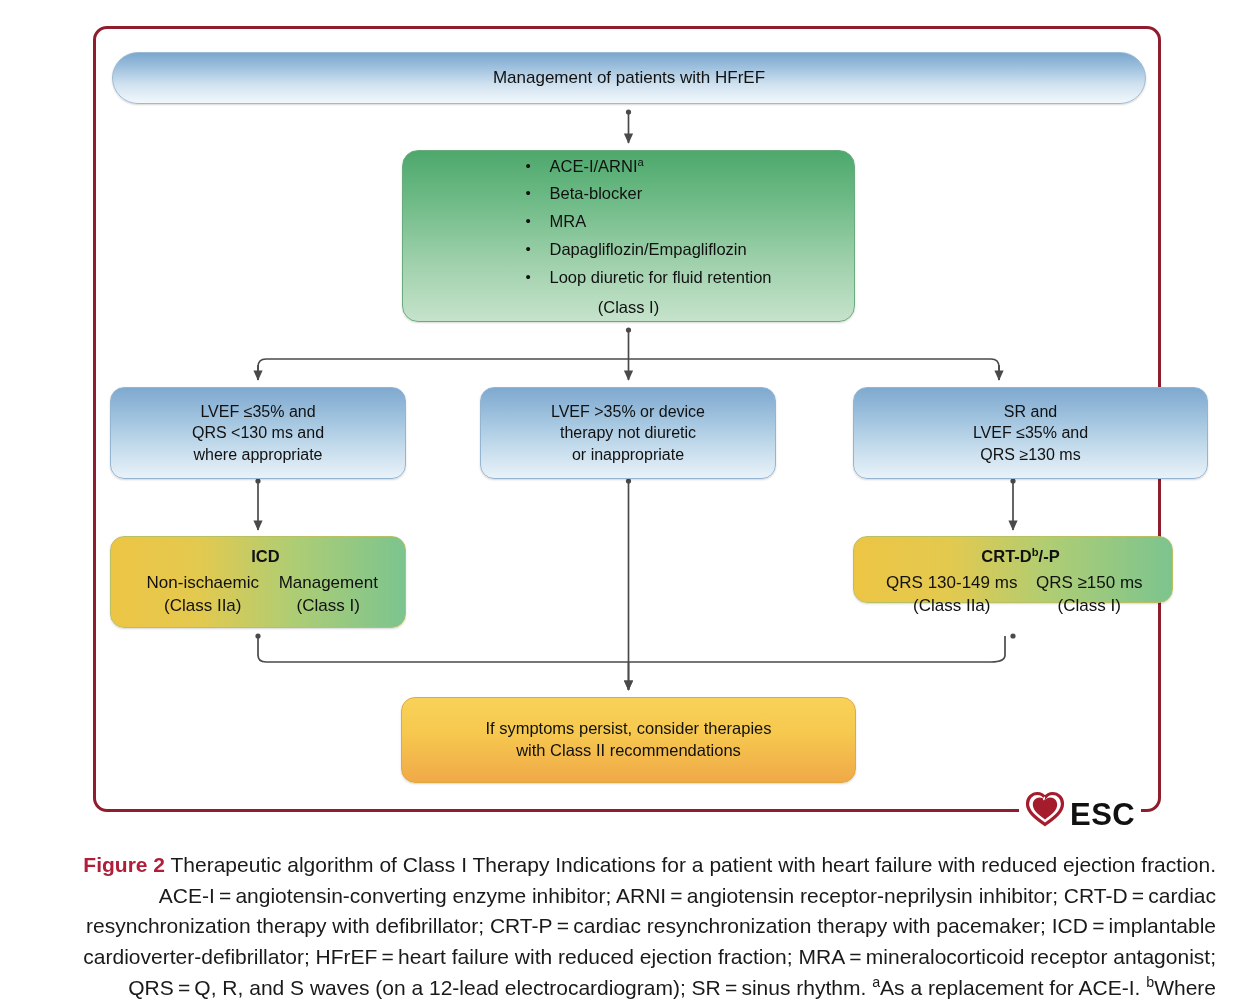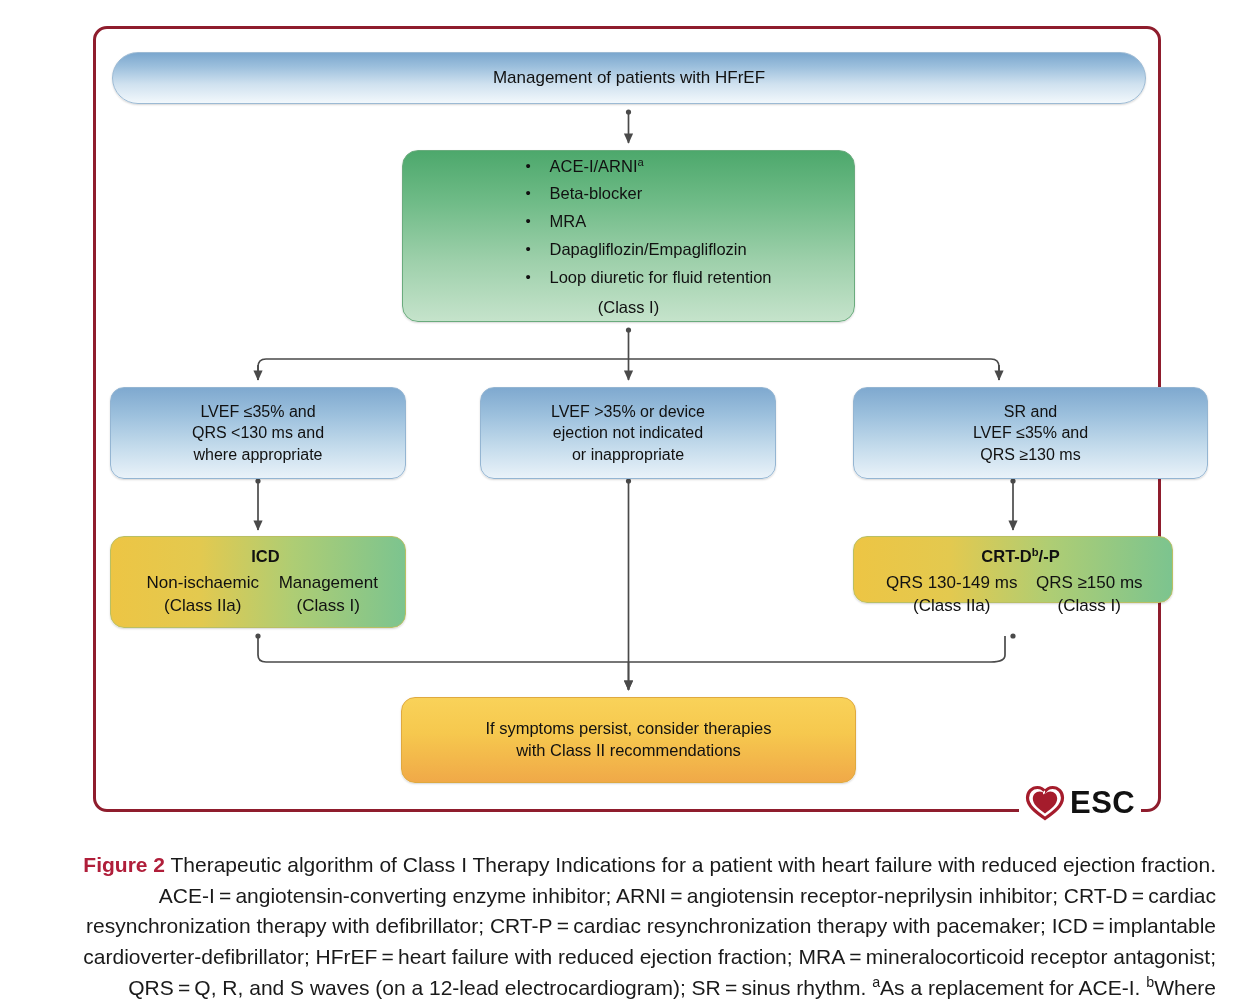--- a/index.html
+++ b/index.html
@@ -128,21 +128,21 @@
   }
 
   
   .esc-logo{
     position:absolute;left:1019px;top:785px;
     display:flex;align-items:center;gap:5px;
     background:#ffffff;padding:0 6px;
   }
   .esc-text{
     font-size:31px;font-weight:bold;color:#111;
-    letter-spacing:.5px;font-family:"Liberation Sans",sans-serif;
+    letter-spacing:.5px;font-family:"Liberation Sans",sans-serif;margin-top:12px;
   }
 
   
   .caption{
     position:absolute;left:36px;top:850px;width:1180px;
     font-size:21px;line-height:1.46;
     color:#1a1a1a;
     text-align:right;
     font-family:"Liberation Sans", sans-serif;
   }
@@ -221,21 +221,21 @@
   </div>
 
   <div class="node blue-box blue-left">
     <div>LVEF ≤35% and</div>
     <div>QRS &lt;130 ms and</div>
     <div>where appropriate</div>
   </div>
 
   <div class="node blue-box blue-mid">
     <div>LVEF &gt;35% or device</div>
-    <div>ejection not indicated</div>
+    <div>therapy not diuretic</div>
     <div>or inappropriate</div>
   </div>
 
   <div class="node blue-box blue-right">
     <div>SR and</div>
     <div>LVEF ≤35% and</div>
     <div>QRS ≥130 ms</div>
   </div>
 
   <div class="node device-box device-left">

